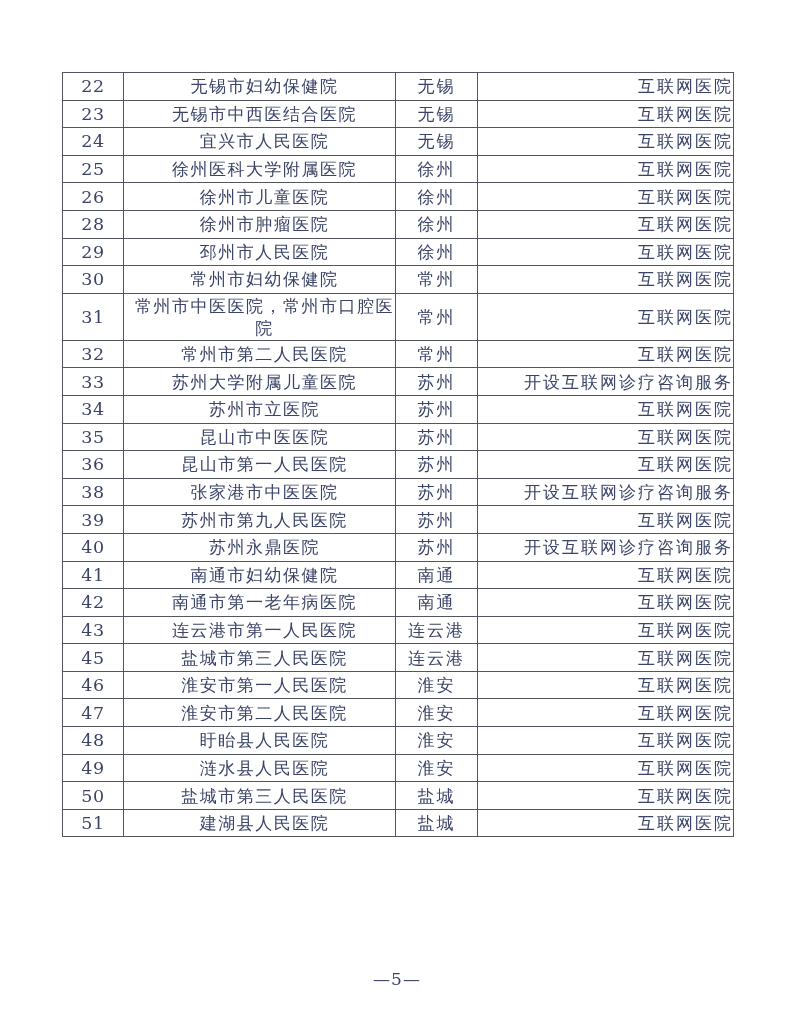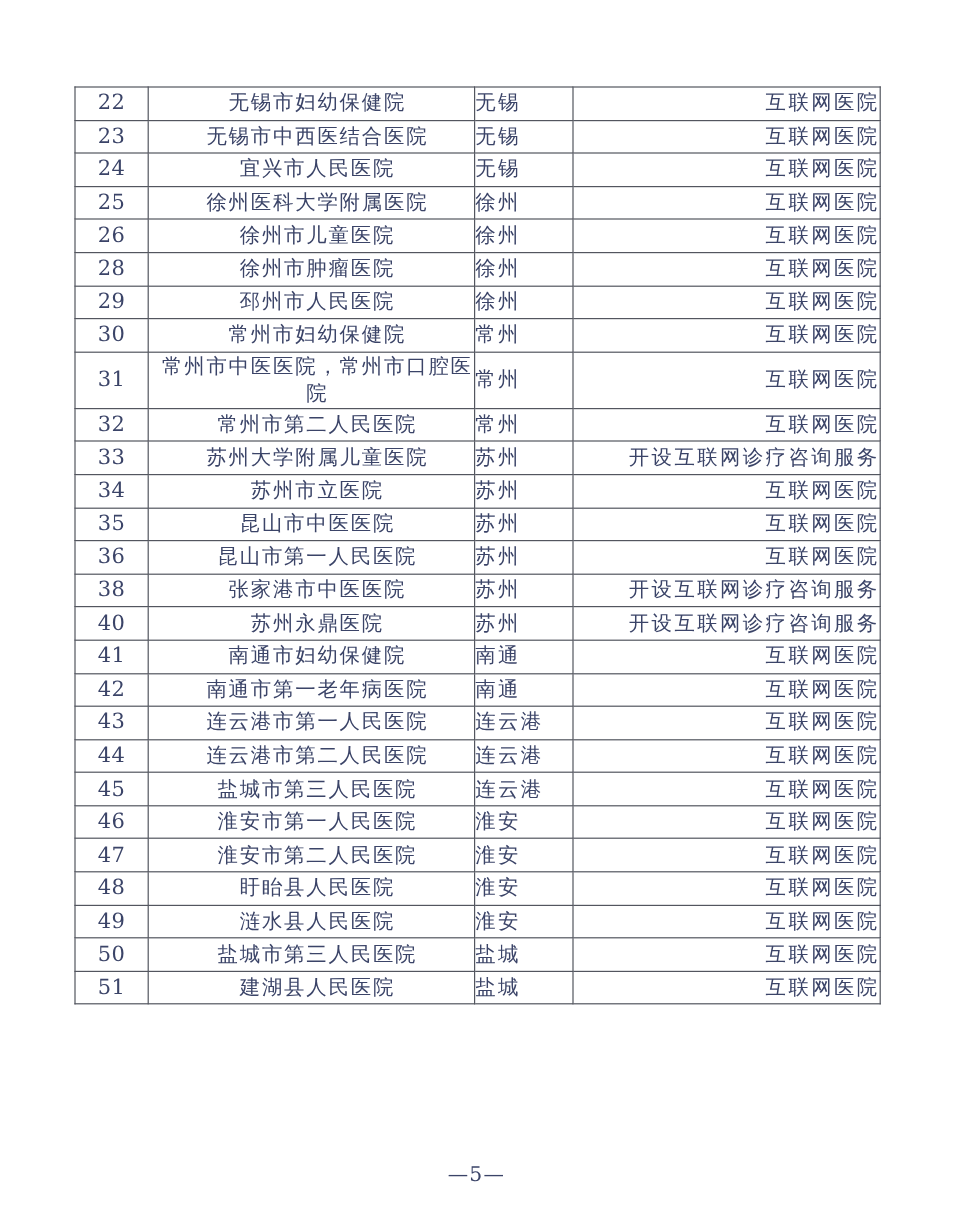--- a/index.html
+++ b/index.html
@@ -54,20 +54,21 @@
     letter-spacing: 0.5px;
     font-size: 17.5px;
   }
   td.cell-name {
     text-align: center;
     padding-left: 11px;
     padding-right: 1px;
     letter-spacing: 1.5px;
   }
   td.cell-city {
+    text-align: center;
     letter-spacing: 2px;
   }
   td.cell-service {
     text-align: right;
     letter-spacing: 2px;
   }
   .footer {
     position: absolute;
     left: 0;
     top: 969px;
@@ -174,46 +175,46 @@
           <td class="cell-city">苏州</td>
           <td class="cell-service">互联网医院</td>
         </tr>
         <tr>
           <td class="cell-num">38</td>
           <td class="cell-name">张家港市中医医院</td>
           <td class="cell-city">苏州</td>
           <td class="cell-service">开设互联网诊疗咨询服务</td>
         </tr>
         <tr>
+          <td class="cell-num">39</td>
+          <td class="cell-name">苏州市第九人民医院</td>
+          <td class="cell-city">苏州</td>
+          <td class="cell-service">互联网医院</td>
+        </tr>
+        <tr>
           <td class="cell-num">40</td>
           <td class="cell-name">苏州永鼎医院</td>
           <td class="cell-city">苏州</td>
           <td class="cell-service">开设互联网诊疗咨询服务</td>
         </tr>
         <tr>
           <td class="cell-num">41</td>
           <td class="cell-name">南通市妇幼保健院</td>
           <td class="cell-city">南通</td>
           <td class="cell-service">互联网医院</td>
         </tr>
         <tr>
           <td class="cell-num">42</td>
           <td class="cell-name">南通市第一老年病医院</td>
           <td class="cell-city">南通</td>
           <td class="cell-service">互联网医院</td>
         </tr>
         <tr>
           <td class="cell-num">43</td>
           <td class="cell-name">连云港市第一人民医院</td>
-          <td class="cell-city">连云港</td>
-          <td class="cell-service">互联网医院</td>
-        </tr>
-        <tr>
-          <td class="cell-num">44</td>
-          <td class="cell-name">连云港市第二人民医院</td>
           <td class="cell-city">连云港</td>
           <td class="cell-service">互联网医院</td>
         </tr>
         <tr>
           <td class="cell-num">45</td>
           <td class="cell-name">盐城市第三人民医院</td>
           <td class="cell-city">连云港</td>
           <td class="cell-service">互联网医院</td>
         </tr>
         <tr>

